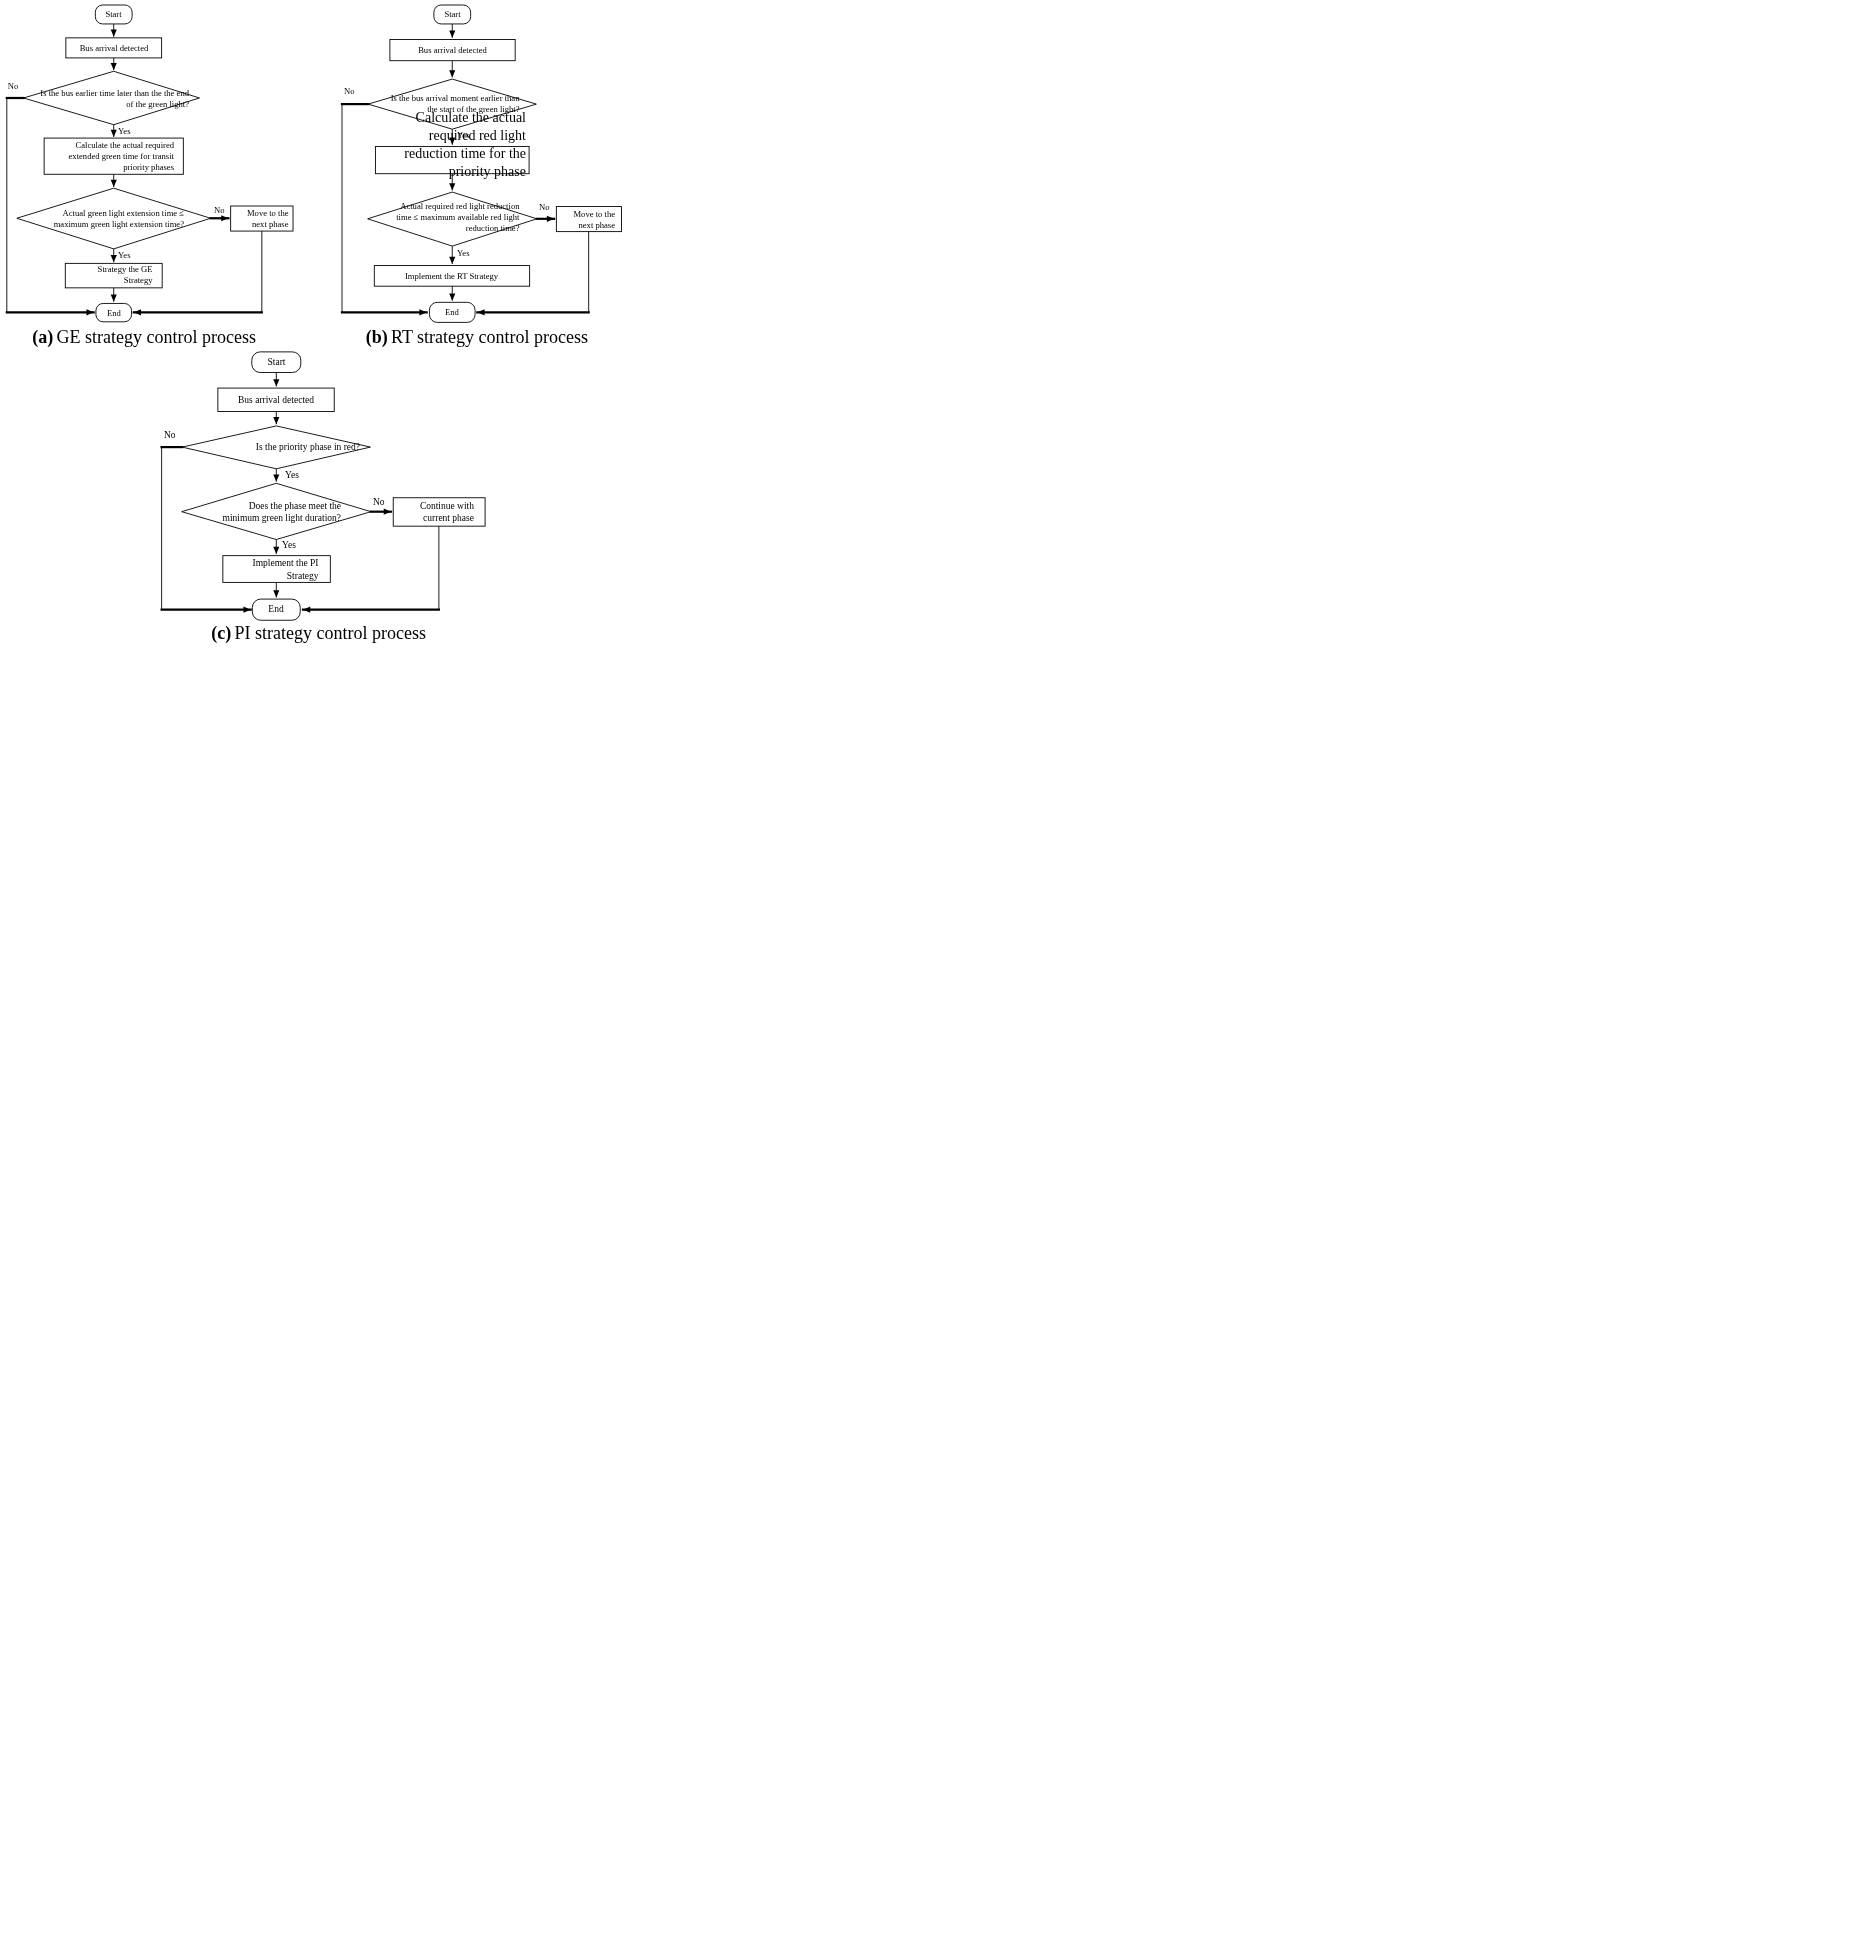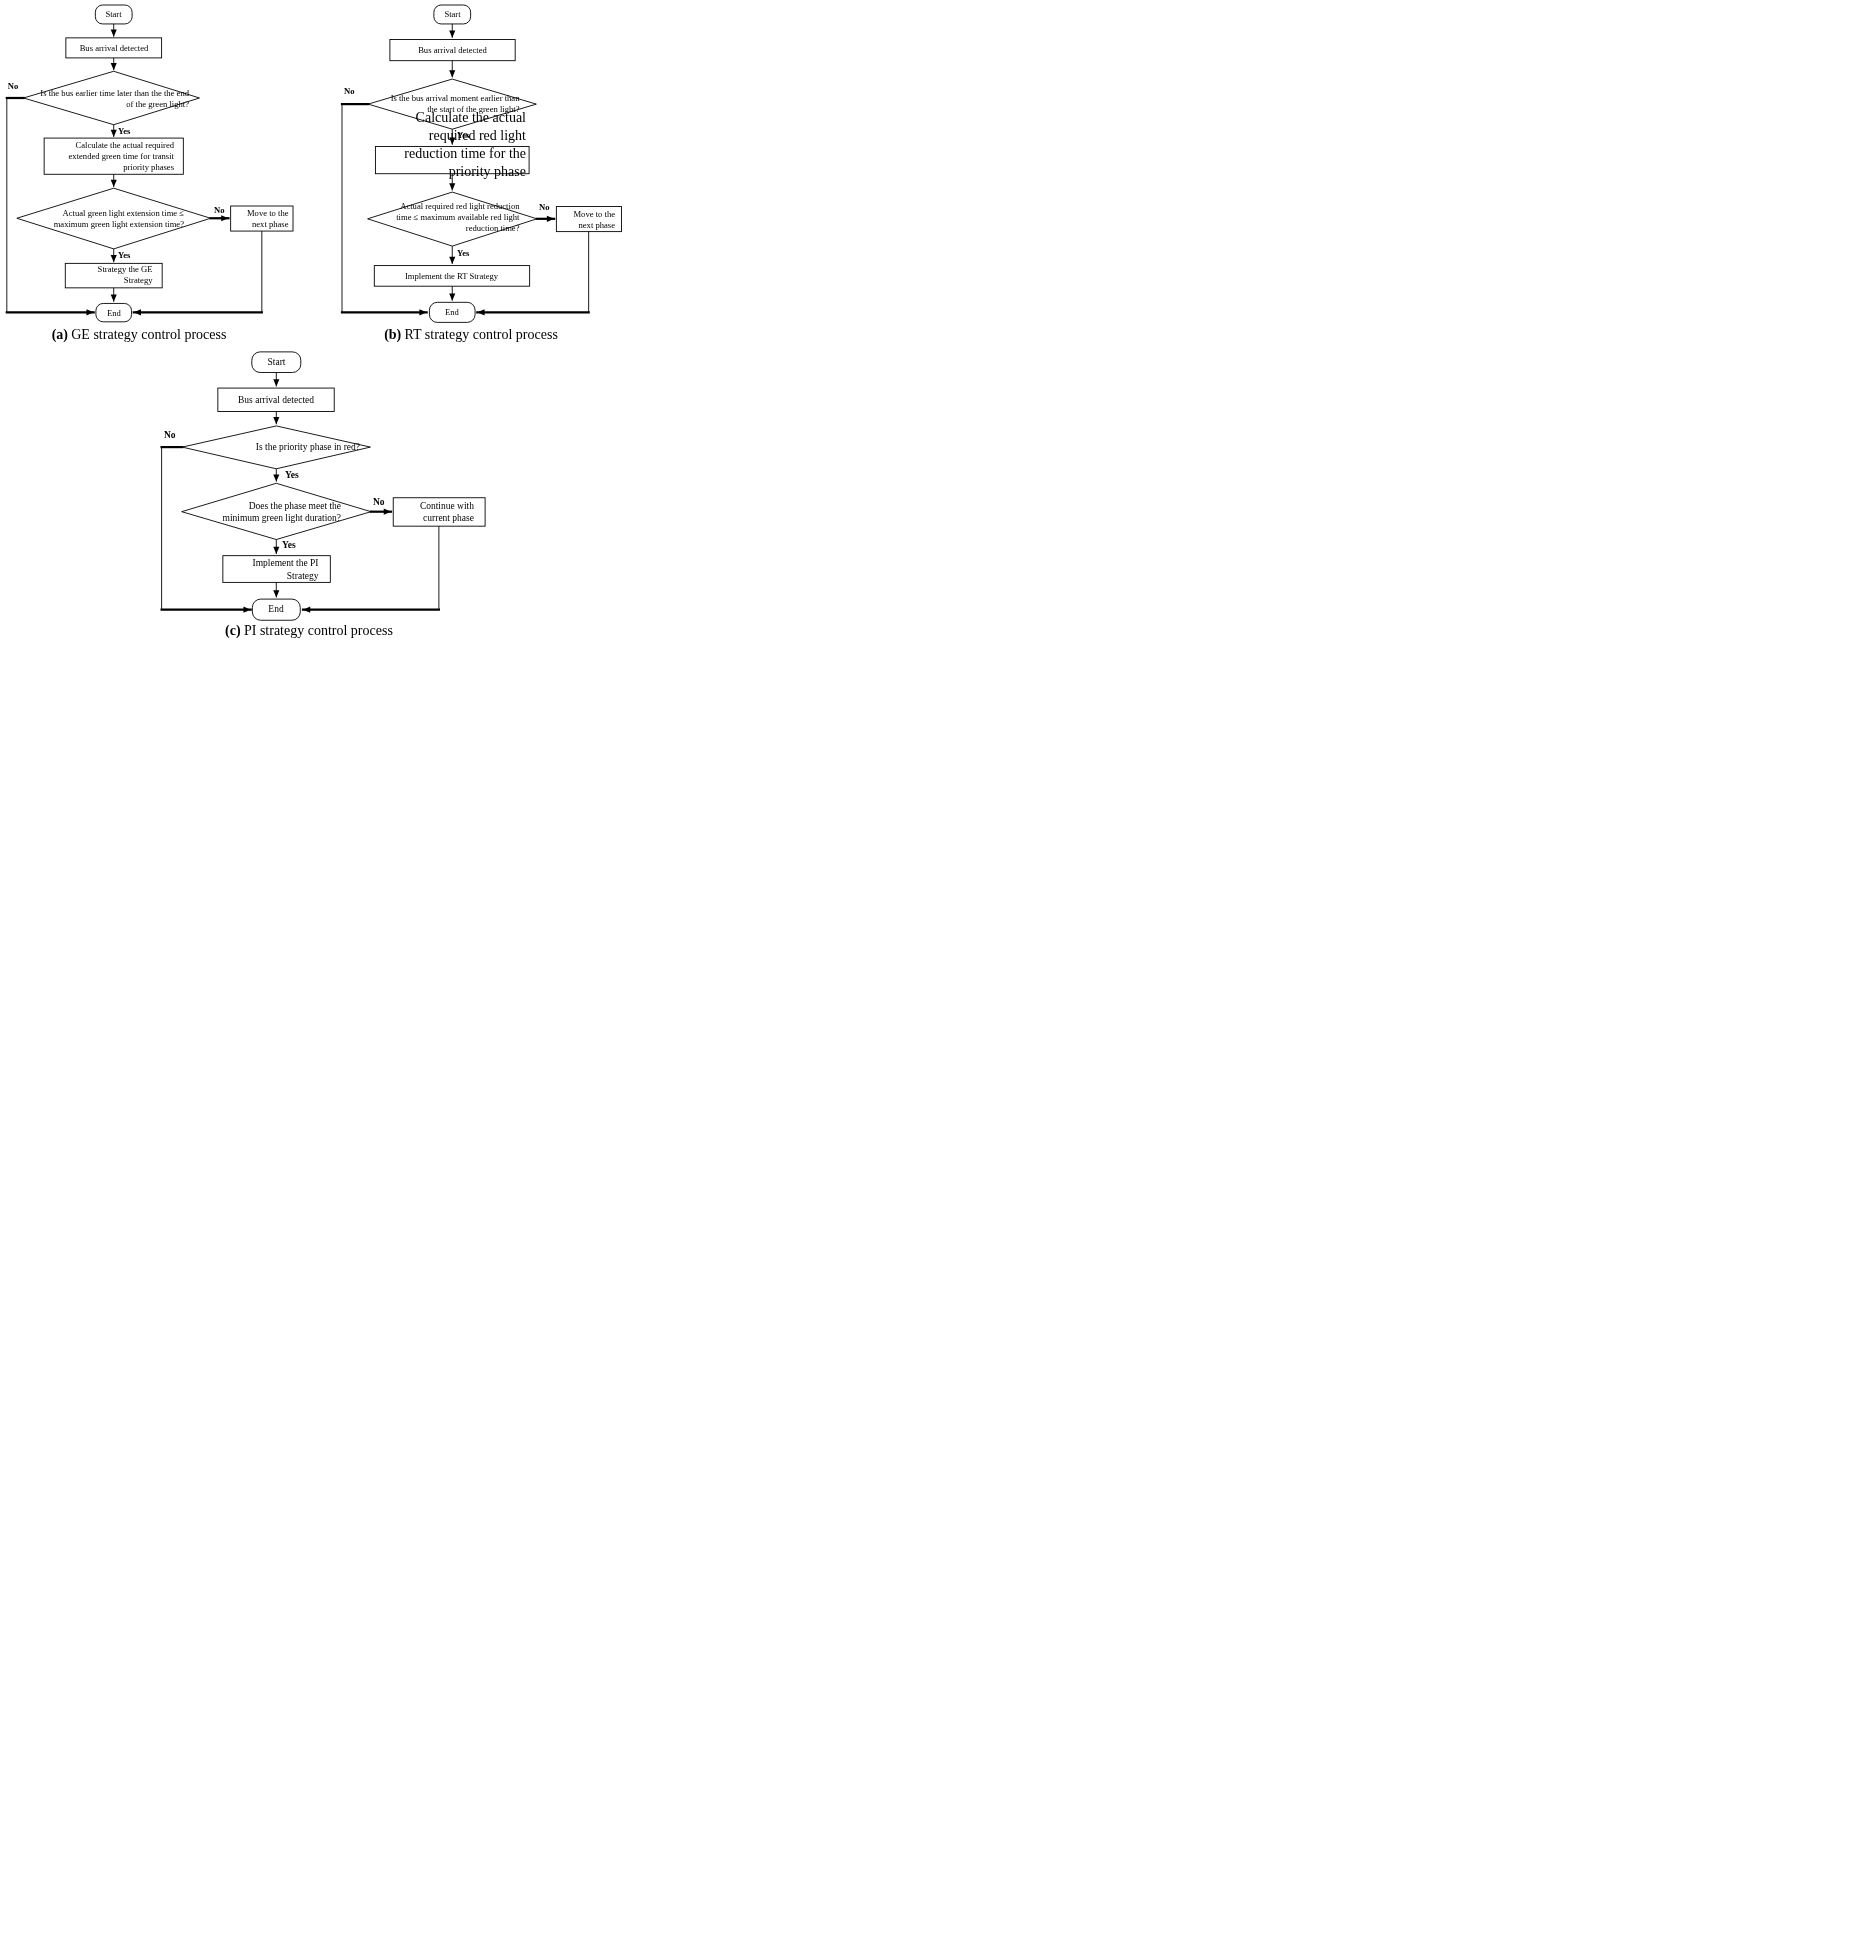--- a/index.html
+++ b/index.html
@@ -12,24 +12,24 @@
   }
   .canvas svg{position:absolute;left:0;top:0;}
   .node{
     position:absolute;
     display:flex;align-items:center;justify-content:center;
     text-align:right;line-height:1.28;
   }
   .node > span{display:inline-block;}
   .pa,.pb{font-size:8.6px;}
   .pc{font-size:9.5px;}
-  .lbl{position:absolute;line-height:1;font-weight:bold;}
+  .lbl{position:absolute;line-height:1;}
   .cap{
-    position:absolute;text-align:center;
-    font-size:14px;white-space:nowrap;
+    position:absolute;text-align:right;
+    font-size:18px;white-space:nowrap;
   }
   .cap .cl{font-weight:bold;margin-right:3.3px;}
   
   .s{stroke:#000;stroke-width:1.6;fill:none;}
   .t{stroke:#000;stroke-width:4;fill:none;stroke-linecap:square;}
 </style>
 </head>
 <body>
 
 <div class="canvas">

